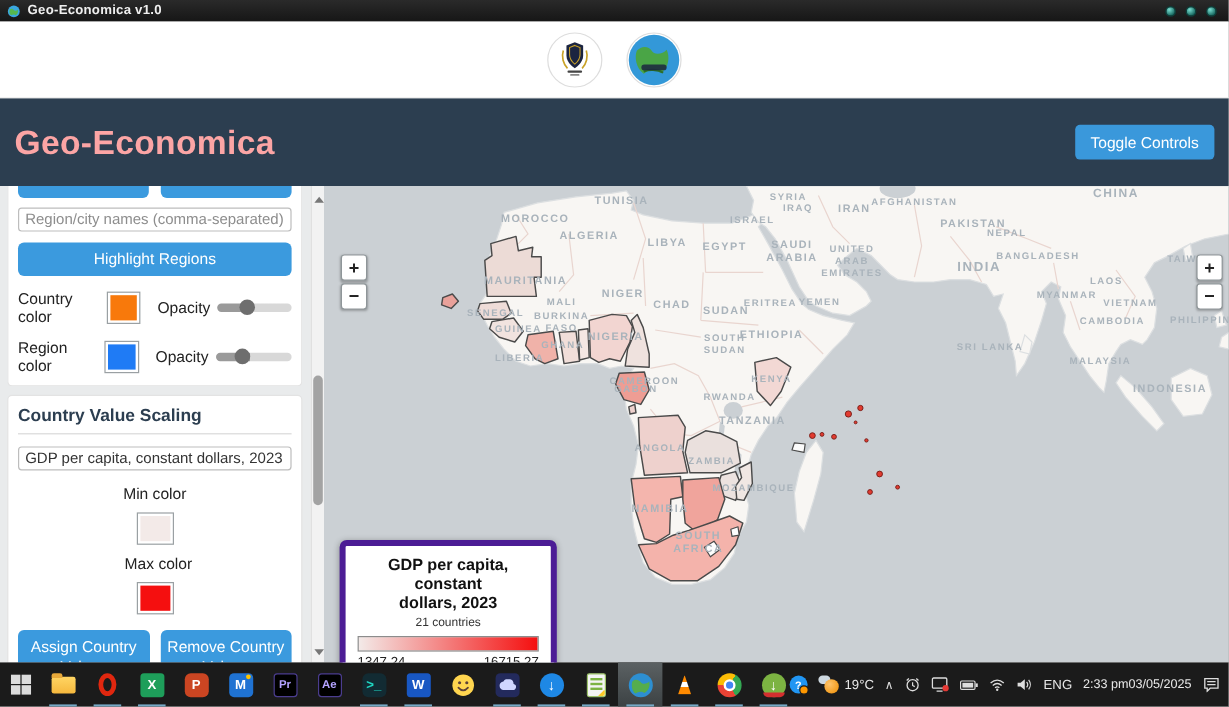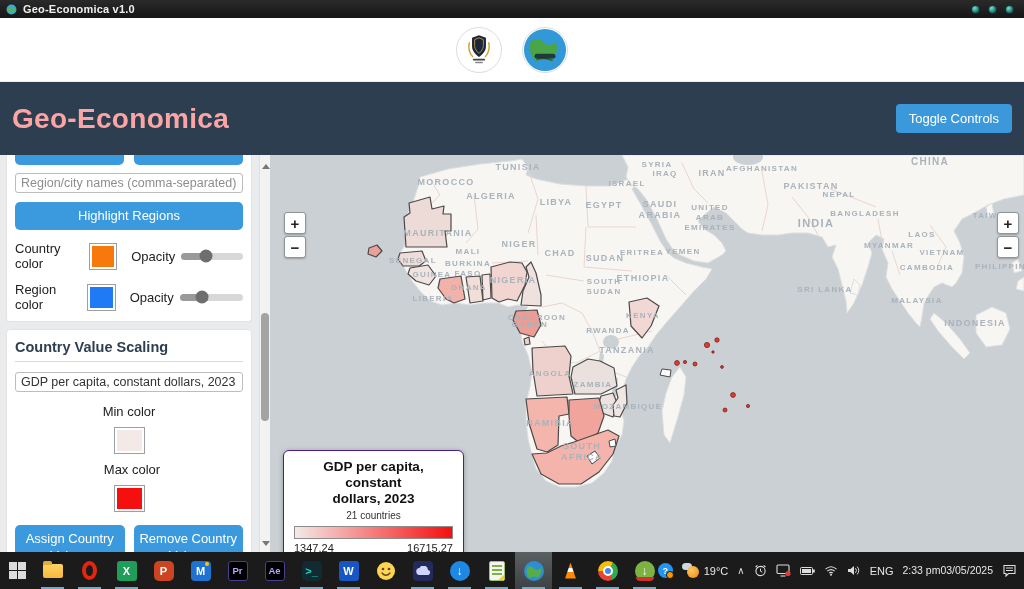--- a/index.html
+++ b/index.html
@@ -56,21 +56,21 @@
   .sb-thumb { position:absolute; left:1px; width:8px; top:158px; height:108px; background:#a3a3a3; border-radius:4px; }
 
   
   .map { flex:1; position:relative; background:#cbd0d4; overflow:hidden; }
   .map svg.basemap { position:absolute; left:0; top:0; }
   .map-label { position:absolute; transform:translate(-50%,-50%); font-size:9px; font-weight:bold; letter-spacing:1.3px; color:#a9b3bb; white-space:pre-line; text-align:center; line-height:1.25; z-index:2; pointer-events:none; }
   .zoom-ctrl { position:absolute; z-index:5; display:flex; flex-direction:column; gap:2px; }
   .zoom-ctrl.left { left:14px; top:57px; }
   .zoom-ctrl.right { right:5px; top:57px; }
   .zoom-btn { width:22px; height:22px; background:#fff; border:1px solid #8f9699; border-radius:3px; font-size:15px; font-weight:bold; color:#222; line-height:19px; text-align:center; box-shadow:0 1px 2px rgba(0,0,0,.25); cursor:pointer; }
-  .legend { position:absolute; left:13px; top:295px; width:181px; background:#fff; border:1px solid #4c1d95; border-radius:6px; box-shadow:0 1px 5px rgba(0,0,0,.3); padding:8px 10px 7px; z-index:5; }
+  .legend { position:absolute; left:13px; top:295px; width:181px; background:#fff; border:5px solid #4c1d95; border-radius:6px; box-shadow:0 1px 5px rgba(0,0,0,.3); padding:8px 10px 7px; z-index:5; }
   .legend-title { font-size:13.5px; font-weight:bold; color:#111; text-align:center; white-space:pre-line; line-height:1.2; }
   .legend-sub { font-size:10px; color:#333; text-align:center; margin-top:2px; }
   .legend-bar { height:13px; border:1px solid #8c8c8c; margin-top:5px; }
   .legend-vals { display:flex; justify-content:space-between; font-size:11px; color:#222; margin-top:3px; }
 
   
   .taskbar { height:37px; background:#1b1b1b; display:flex; align-items:center; position:relative; }
   .tb-apps { display:flex; height:100%; }
   .slot { width:37px; height:37px; display:flex; align-items:center; justify-content:center; position:relative; }
   .slot.start { width:34px; }

